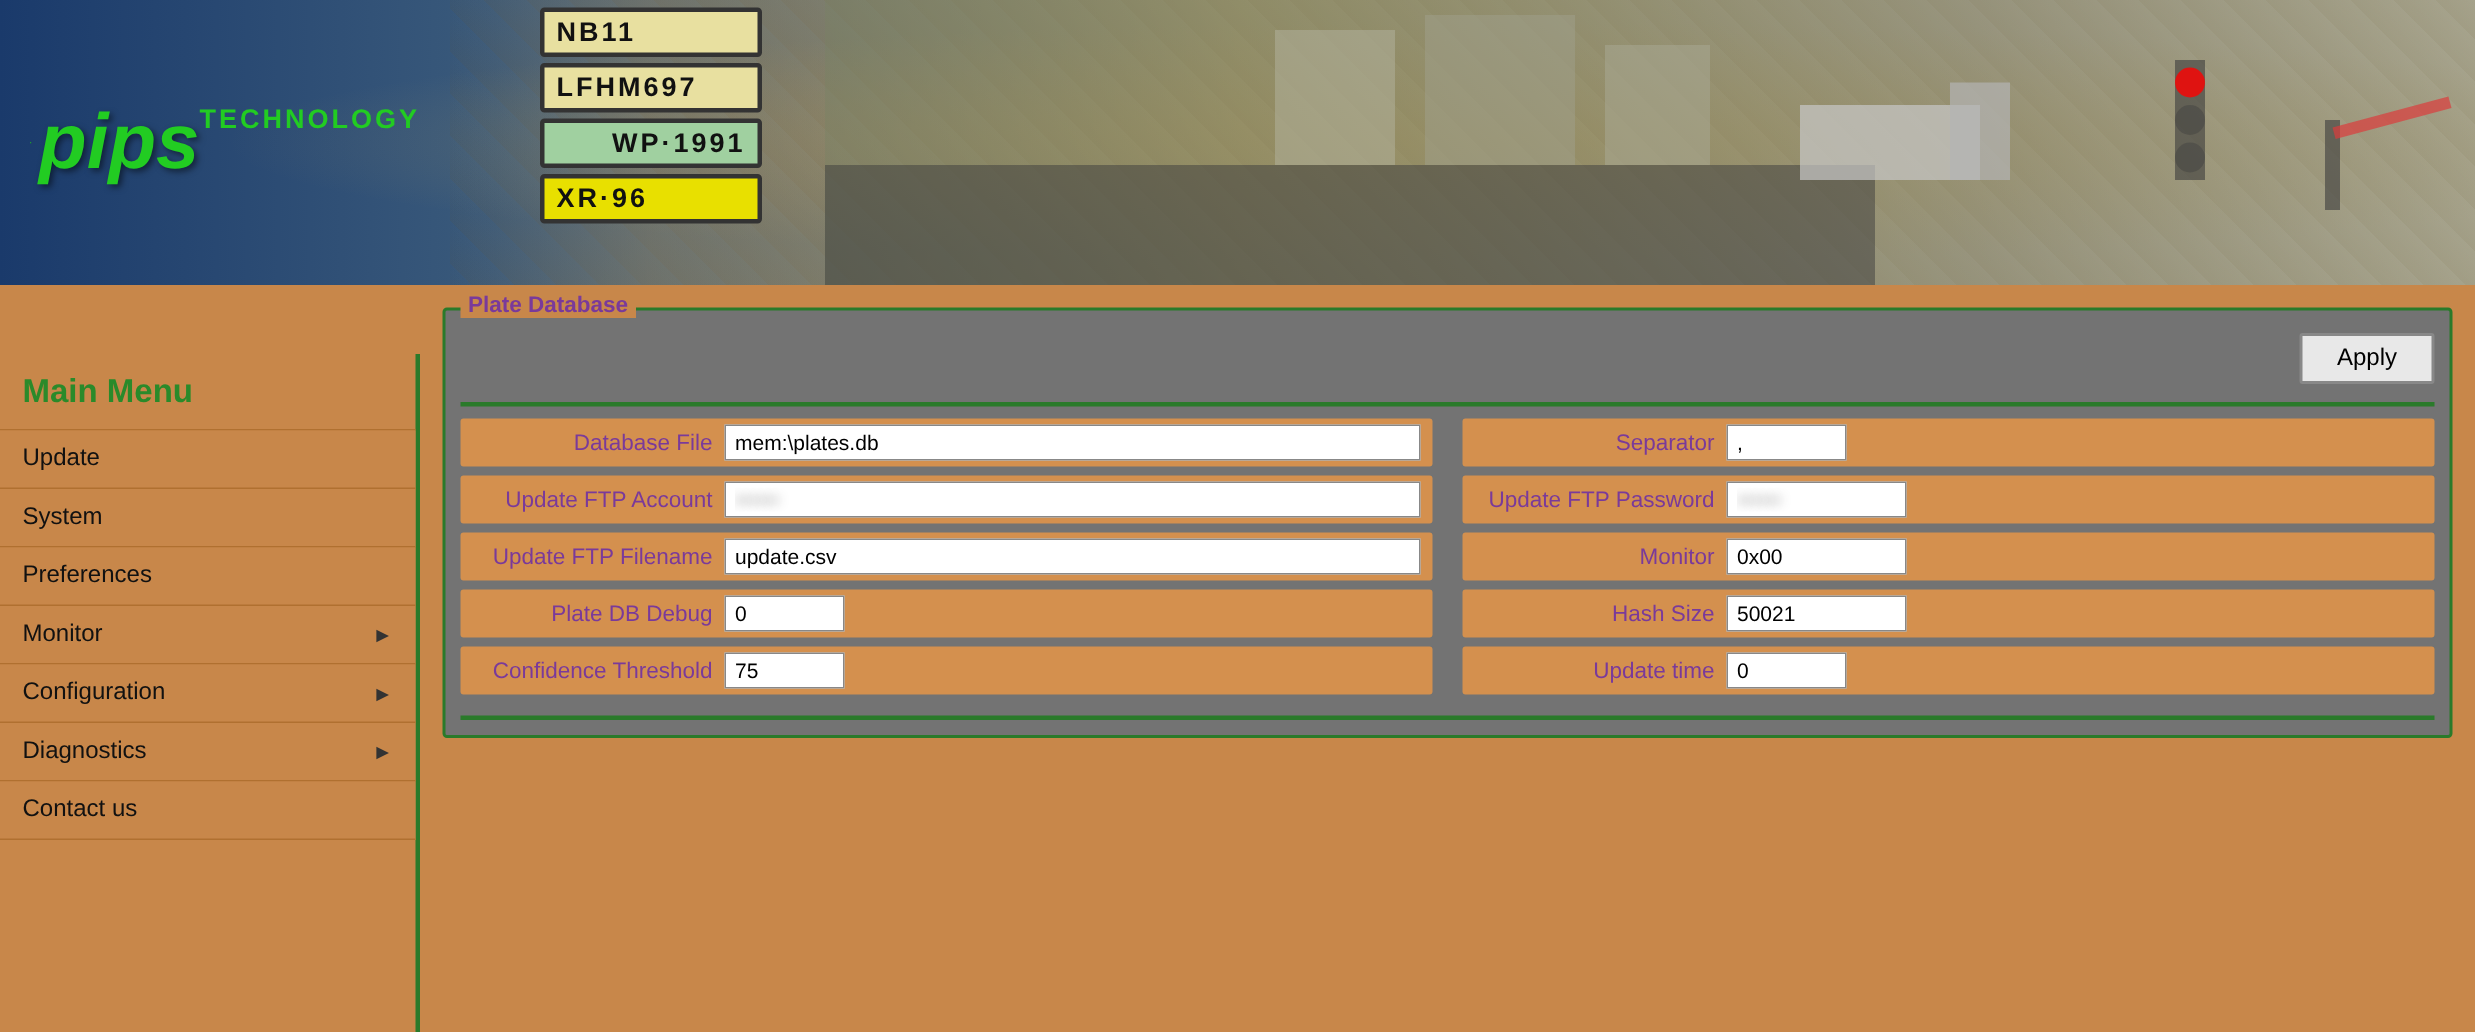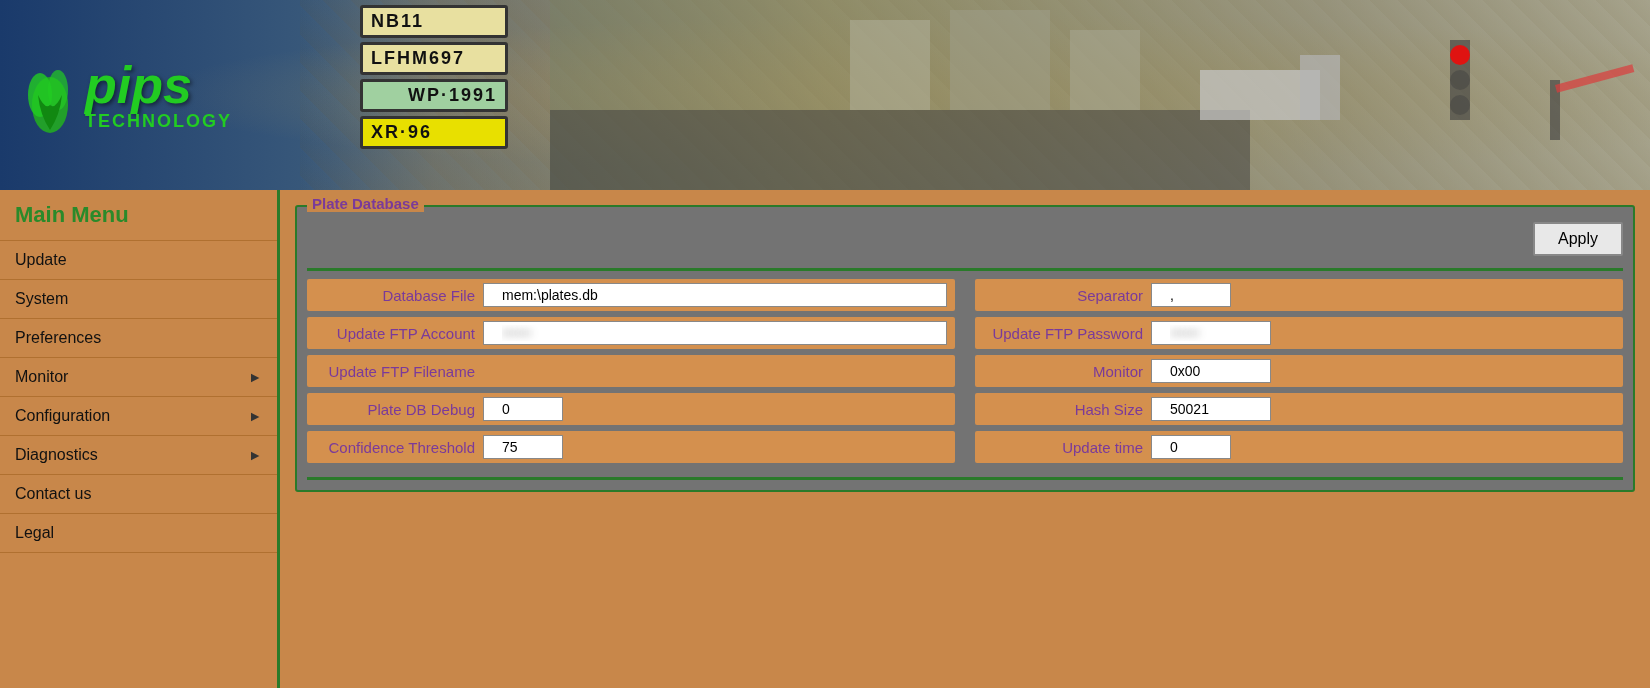--- a/index.html
+++ b/index.html
@@ -37,21 +37,21 @@
       padding: 10px 20px;
       width: 300px;
     }
     .logo-icon {
       width: 60px;
       height: 80px;
       margin-right: 5px;
     }
     .logo-text {
       display: flex;
-      flex-direction: column;
+      flex-direction: row;
     }
     .logo-pips {
       color: #22cc22;
       font-size: 52px;
       font-weight: bold;
       font-style: italic;
       line-height: 1;
       text-shadow: 2px 2px 4px rgba(0,0,0,0.5);
     }
     .logo-technology {
@@ -92,20 +92,21 @@
       display: flex;
       height: 498px;
     }
 
     
     .sidebar {
       width: 280px;
       background: #c8874a;
       border-right: 3px solid #2a7a2a;
       flex-shrink: 0;
+      margin-top: 46px;
     }
     .sidebar-title {
       color: #2a8a2a;
       font-size: 22px;
       font-weight: bold;
       padding: 12px 15px;
       border-bottom: 1px solid #b07030;
     }
     .sidebar-item {
       display: flex;
@@ -191,21 +192,21 @@
       color: #7a3a9a;
       font-size: 15px;
       font-weight: normal;
       text-align: right;
       white-space: nowrap;
       min-width: 160px;
     }
     .form-input {
       border: 1px solid #888;
       background: white;
-      padding: 3px 18px;
+      padding: 3px 6px;
       font-size: 14px;
       flex: 1;
       min-width: 80px;
     }
     .form-input.narrow {
       max-width: 60px;
       flex: none;
     }
     .form-input.medium {
       max-width: 120px;
@@ -298,23 +299,20 @@
       <span>Configuration</span>
       <span class="sidebar-arrow">►</span>
     </div>
     <div class="sidebar-item">
       <span>Diagnostics</span>
       <span class="sidebar-arrow">►</span>
     </div>
     <div class="sidebar-item">
       <span>Contact us</span>
     </div>
-    <div class="sidebar-item">
-      <span>Legal</span>
-    </div>
   </div>
 
   <div class="content">
     <div class="plate-db-box">
       <span class="plate-db-legend">Plate Database</span>
 
       <div class="apply-row">
         <button class="apply-btn">Apply</button>
       </div>
 
@@ -338,20 +336,21 @@
           <input class="form-input wide blurred" type="text" value="••••••" style="">
         </div>
 
         <div class="form-row">
           <span class="form-label">Update FTP Password</span>
           <input class="form-input medium blurred" type="text" value="••••••" style="">
         </div>
 
         <div class="form-row">
           <span class="form-label">Update FTP Filename</span>
+          <input class="form-input wide" type="text" value="update.csv" style="">
         </div>
 
         <div class="form-row">
           <span class="form-label">Monitor</span>
           <input class="form-input medium" type="text" value="0x00" style="">
         </div>
 
         <div class="form-row">
           <span class="form-label">Plate DB Debug</span>
           <input class="form-input narrow" type="text" value="0" style="">

